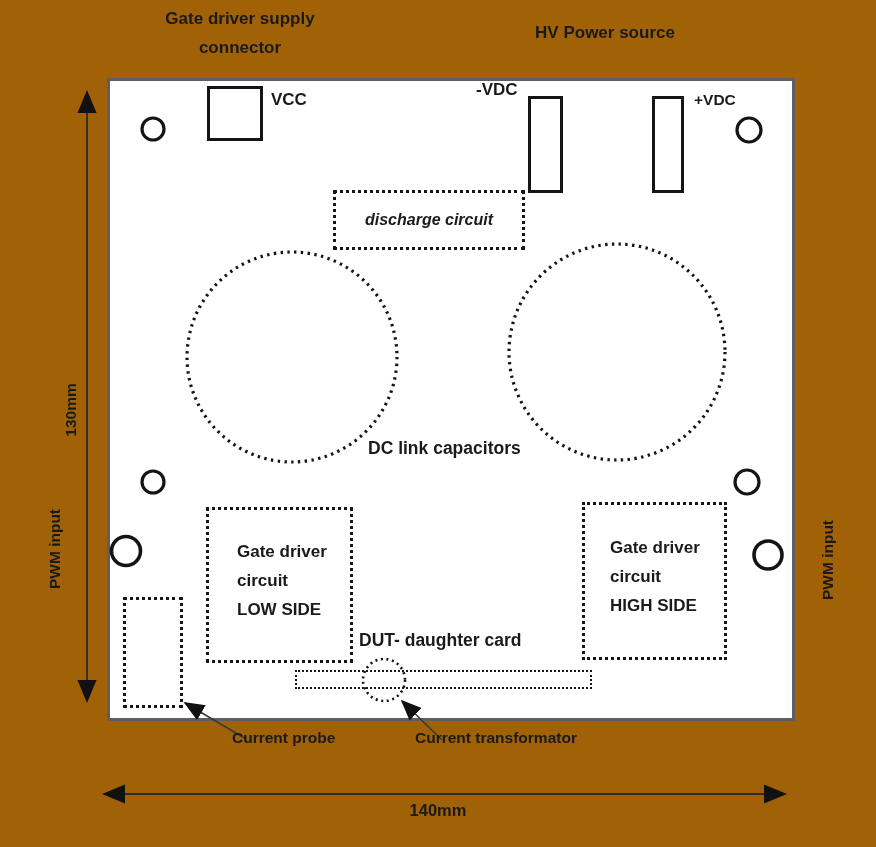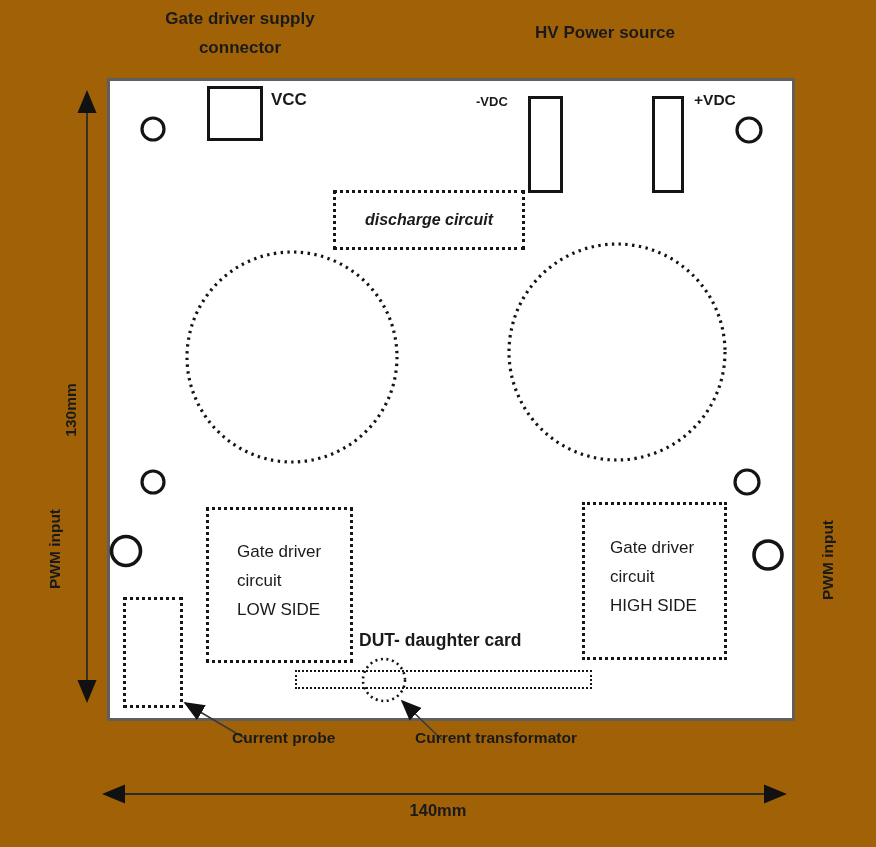--- a/index.html
+++ b/index.html
@@ -10,45 +10,46 @@
   .lbl{position:absolute;font-weight:bold;white-space:nowrap;color:#1a1a1a;}
   .title{font-size:17px;line-height:29px;text-align:center;white-space:normal;}
   .rot{transform:rotate(-90deg);transform-origin:center center;text-align:center;}
   .board{
     position:absolute;left:107px;top:78px;width:688px;height:643px;
     border:3px solid #5f5f5f;box-sizing:border-box;background:#fff;
   }
   .solidbox{position:absolute;border:3px solid #141414;box-sizing:border-box;background:#fff;}
   .dotbox{position:absolute;border:3px dotted #161616;box-sizing:border-box;background:transparent;}
   svg.overlay{position:absolute;left:0;top:0;pointer-events:none;}
-  .gate-text{position:absolute;font-weight:normal;font-size:17px;line-height:29px;}
+  .gate-text{position:absolute;font-weight:bold;font-size:17px;line-height:29px;}
 </style>
 </head>
 <body>
 
 <div id="stage">
 
   <div class="lbl title" style="left:130px;top:4px;width:220px;">Gate driver supply connector</div>
   <div class="lbl title" style="left:500px;top:18px;width:210px;text-align:center;">HV Power source</div>
 
   <div class="board"></div>
 
   <div class="solidbox" style="left:207px;top:86px;width:56px;height:55px;"></div>
   <div class="lbl" style="left:271px;top:90px;font-size:17px;">VCC</div>
 
-  <div class="lbl" style="left:476px;top:94px;font-size:13px;">-VDC</div>
+  <div class="lbl" style="left:476px;top:80px;font-size:17px;">-VDC</div>
   <div class="solidbox" style="left:528px;top:96px;width:35px;height:97px;"></div>
 
   <div class="solidbox" style="left:652px;top:96px;width:32px;height:97px;"></div>
   <div class="lbl" style="left:694px;top:91px;font-size:15.5px;">+VDC</div>
 
   <div class="dotbox" style="left:333px;top:190px;width:192px;height:60px;display:flex;align-items:center;justify-content:center;">
     <span class="lbl" style="position:static;font-size:16px;font-style:italic;">discharge circuit</span>
   </div>
 
+  <div class="lbl" style="left:368px;top:438px;font-size:17.5px;">DC link capacitors</div>
 
   <div class="dotbox" style="left:206px;top:507px;width:147px;height:156px;"></div>
   <div class="gate-text" style="left:237px;top:537px;">
     <div>Gate driver</div>
     <div>circuit</div>
     <div>LOW SIDE</div>
   </div>
 
   <div class="dotbox" style="left:582px;top:502px;width:145px;height:158px;"></div>
   <div class="gate-text" style="left:610px;top:533px;">

